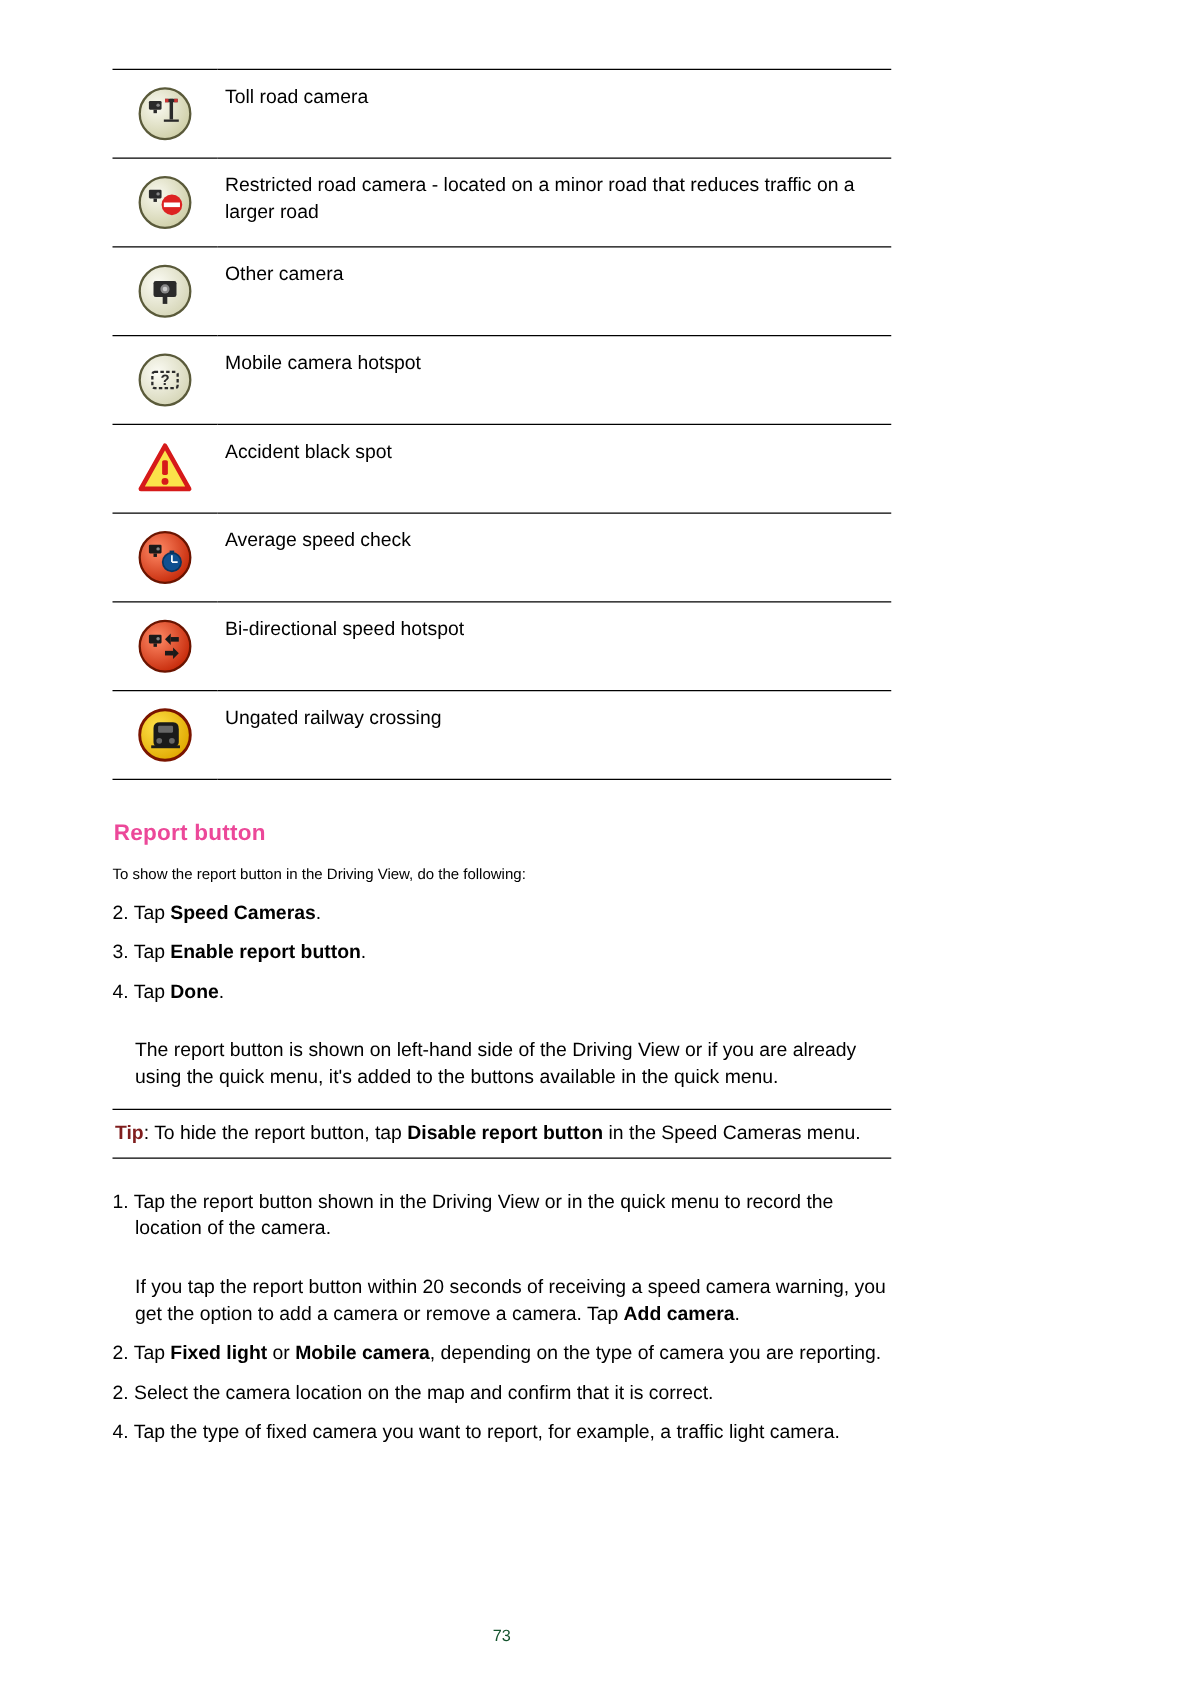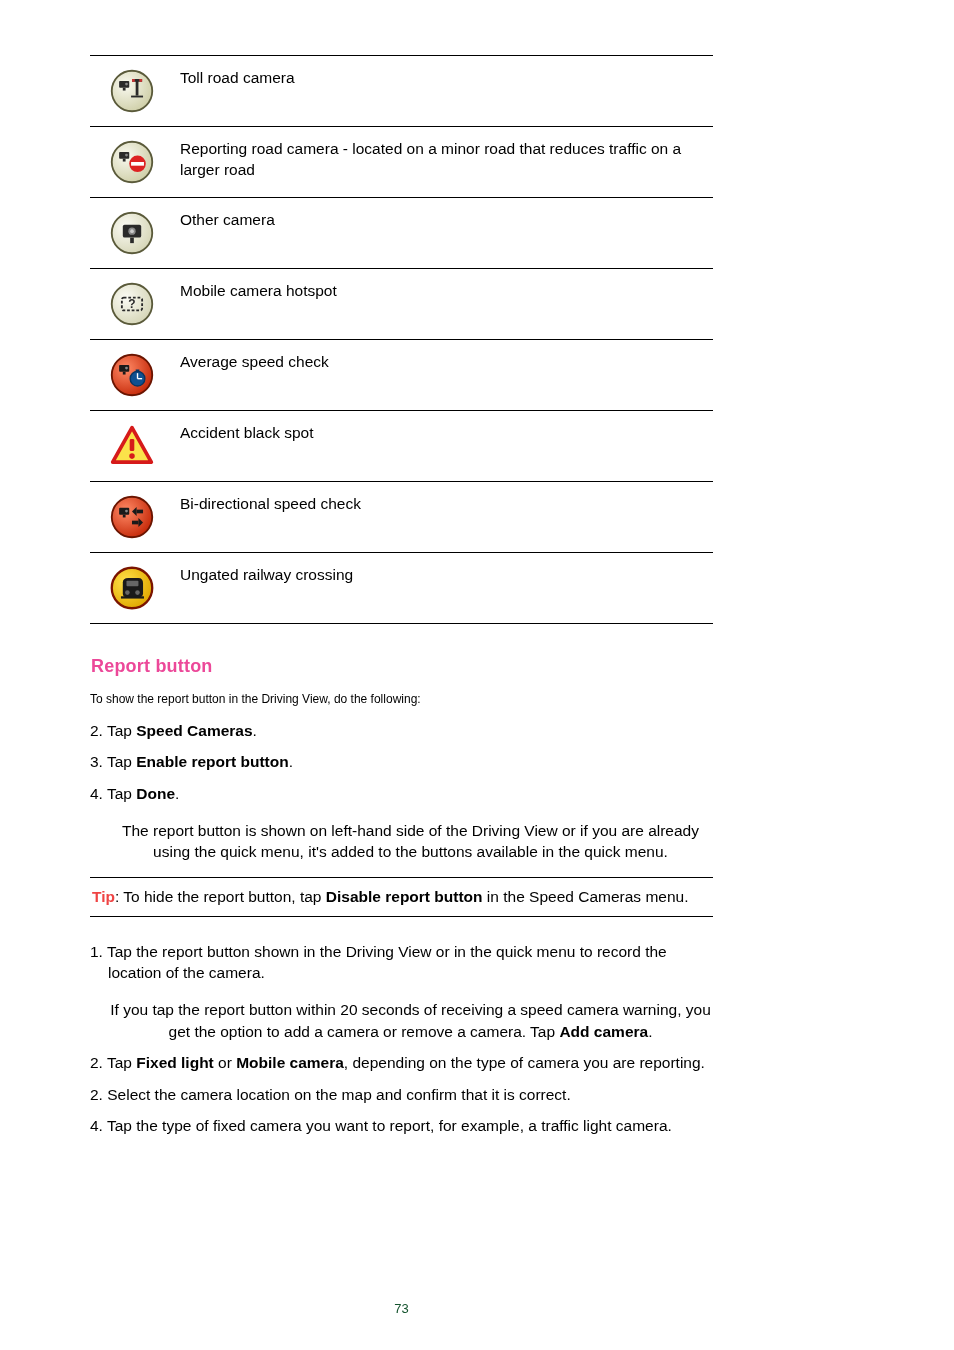--- a/index.html
+++ b/index.html
@@ -67,34 +67,33 @@
   }
   ol.steps > li {
     font-size: 15.5px;
     line-height: 1.38;
     margin: 0 0 10px 0;
     padding-left: 18px;
     text-indent: -18px;
   }
   ol.steps > li .subpara {
     display: block;
-    margin-top: 16px;
+    margin-top: 26px;
     text-indent: 0;
-    text-align: center;
   }
 
   .tip-block {
     border-top: 1px solid #000;
     border-bottom: 1px solid #000;
     padding: 10px 2px;
     font-size: 15.5px;
     margin: 8px 0 24px 0;
   }
   .tip-label {
-    color: #ef4444;
+    color: #7f1d1d;
     font-weight: bold;
   }
 
   .page-number {
     position: absolute;
     bottom: 34px;
     left: 0;
     width: 100%;
     text-align: center;
     font-size: 13px;
@@ -147,21 +146,21 @@
           </defs>
           <circle cx="50" cy="50" r="44" fill="url(#g2)" stroke="#5a5a3a" stroke-width="4"></circle>
           <rect x="22" y="28" width="22" height="15" rx="2" fill="#2a2a2a"></rect>
           <rect x="30" y="43" width="6" height="6" fill="#2a2a2a"></rect>
           <circle cx="38" cy="35" r="3" fill="#888"></circle>
 
           <circle cx="62" cy="54" r="18" fill="#d22"></circle>
           <rect x="48" y="50" width="28" height="8" fill="#fff"></rect>
         </svg>
       </td>
-      <td>Reporting road camera - located on a minor road that reduces traffic on a larger road</td>
+      <td>Restricted road camera - located on a minor road that reduces traffic on a larger road</td>
     </tr>
 
     <tr>
       <td class="icon-cell">
         <svg viewBox="0 0 100 100">
           <defs>
             <radialGradient id="g3" cx="35%" cy="35%" r="70%">
               <stop offset="0%" stop-color="#fbfbf4"></stop>
               <stop offset="100%" stop-color="#d6d6b8"></stop>
             </radialGradient>
@@ -189,20 +188,31 @@
           <rect x="28" y="36" width="44" height="28" rx="4" fill="none" stroke="#2a2a2a" stroke-width="4" stroke-dasharray="6 4"></rect>
           <text x="50" y="58" text-anchor="middle" font-size="26" font-weight="bold" fill="#2a2a2a" font-family="Arial">?</text>
         </svg>
       </td>
       <td>Mobile camera hotspot</td>
     </tr>
 
     <tr>
       <td class="icon-cell">
         <svg viewBox="0 0 100 100">
+          <polygon points="50,10 92,85 8,85" fill="#fbe24a" stroke="#d61a1a" stroke-width="8" stroke-linejoin="round"></polygon>
+          <rect x="45" y="35" width="10" height="26" rx="3" fill="#d61a1a"></rect>
+          <circle cx="50" cy="72" r="6" fill="#d61a1a"></circle>
+        </svg>
+      </td>
+      <td>Accident black spot</td>
+    </tr>
+
+    <tr>
+      <td class="icon-cell">
+        <svg viewBox="0 0 100 100">
           <defs>
             <radialGradient id="g5" cx="35%" cy="35%" r="70%">
               <stop offset="0%" stop-color="#ff8a66"></stop>
               <stop offset="100%" stop-color="#c62a0a"></stop>
             </radialGradient>
           </defs>
           <circle cx="50" cy="50" r="44" fill="url(#g5)" stroke="#6a1400" stroke-width="4"></circle>
           <rect x="22" y="28" width="22" height="15" rx="2" fill="#1a1a1a"></rect>
           <rect x="30" y="43" width="6" height="6" fill="#1a1a1a"></rect>
           <circle cx="38" cy="35" r="3" fill="#888"></circle>
@@ -212,49 +222,38 @@
           <line x1="62" y1="58" x2="62" y2="46" stroke="#fff" stroke-width="3"></line>
           <line x1="62" y1="58" x2="72" y2="58" stroke="#fff" stroke-width="3"></line>
         </svg>
       </td>
       <td>Average speed check</td>
     </tr>
 
     <tr>
       <td class="icon-cell">
         <svg viewBox="0 0 100 100">
-          <polygon points="50,10 92,85 8,85" fill="#fbe24a" stroke="#d61a1a" stroke-width="8" stroke-linejoin="round"></polygon>
-          <rect x="45" y="35" width="10" height="26" rx="3" fill="#d61a1a"></rect>
-          <circle cx="50" cy="72" r="6" fill="#d61a1a"></circle>
-        </svg>
-      </td>
-      <td>Accident black spot</td>
-    </tr>
-
-    <tr>
-      <td class="icon-cell">
-        <svg viewBox="0 0 100 100">
           <defs>
             <radialGradient id="g7" cx="35%" cy="35%" r="70%">
               <stop offset="0%" stop-color="#ff8a66"></stop>
               <stop offset="100%" stop-color="#c62a0a"></stop>
             </radialGradient>
           </defs>
           <circle cx="50" cy="50" r="44" fill="url(#g7)" stroke="#6a1400" stroke-width="4"></circle>
           <rect x="22" y="30" width="22" height="15" rx="2" fill="#1a1a1a"></rect>
           <rect x="30" y="45" width="6" height="6" fill="#1a1a1a"></rect>
           <circle cx="38" cy="37" r="3" fill="#888"></circle>
 
           <polygon points="60,28 60,48 50,38" fill="#1a1a1a"></polygon>
           <rect x="60" y="34" width="14" height="8" fill="#1a1a1a"></rect>
           <polygon points="64,72 64,52 74,62" fill="#1a1a1a"></polygon>
           <rect x="50" y="58" width="14" height="8" fill="#1a1a1a"></rect>
         </svg>
       </td>
-      <td>Bi-directional speed check</td>
+      <td>Bi-directional speed hotspot</td>
     </tr>
 
     <tr>
       <td class="icon-cell">
         <svg viewBox="0 0 100 100">
           <defs>
             <radialGradient id="g8" cx="35%" cy="35%" r="70%">
               <stop offset="0%" stop-color="#ffe24a"></stop>
               <stop offset="100%" stop-color="#e0a800"></stop>
             </radialGradient>

